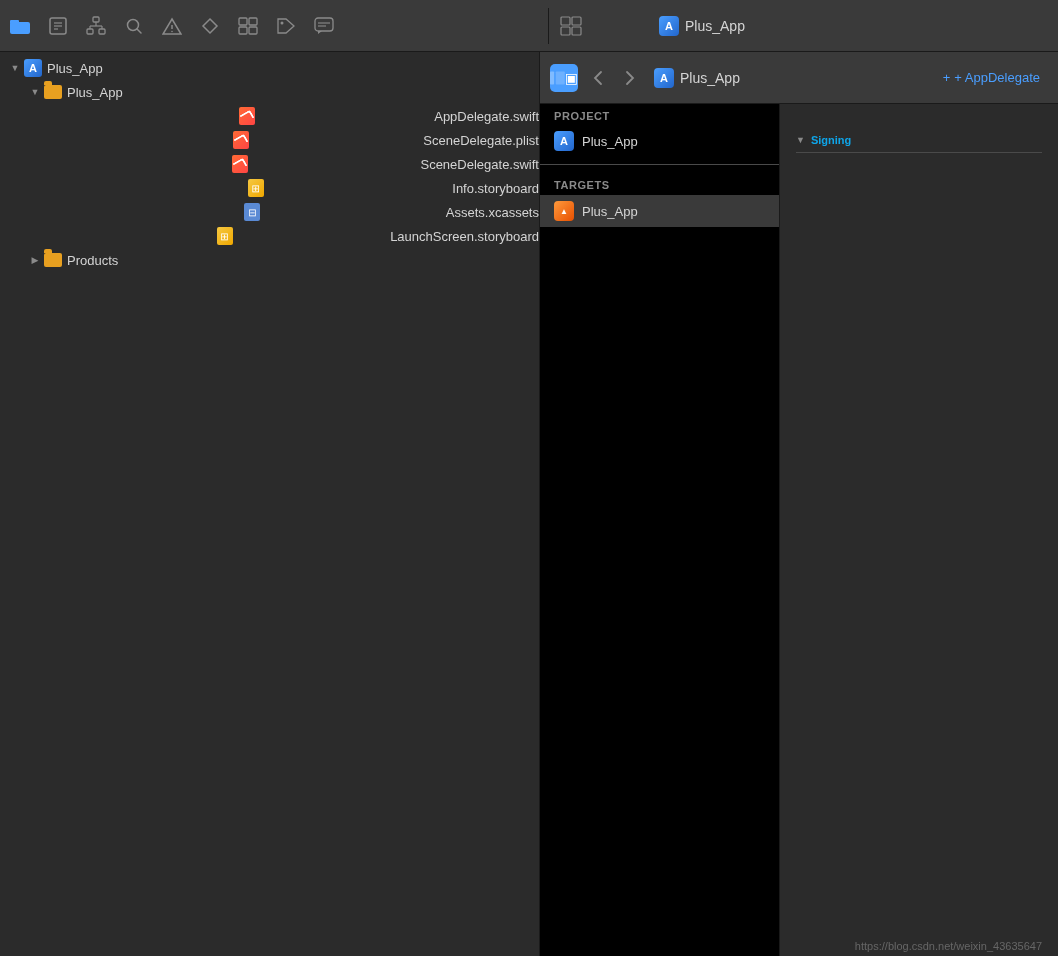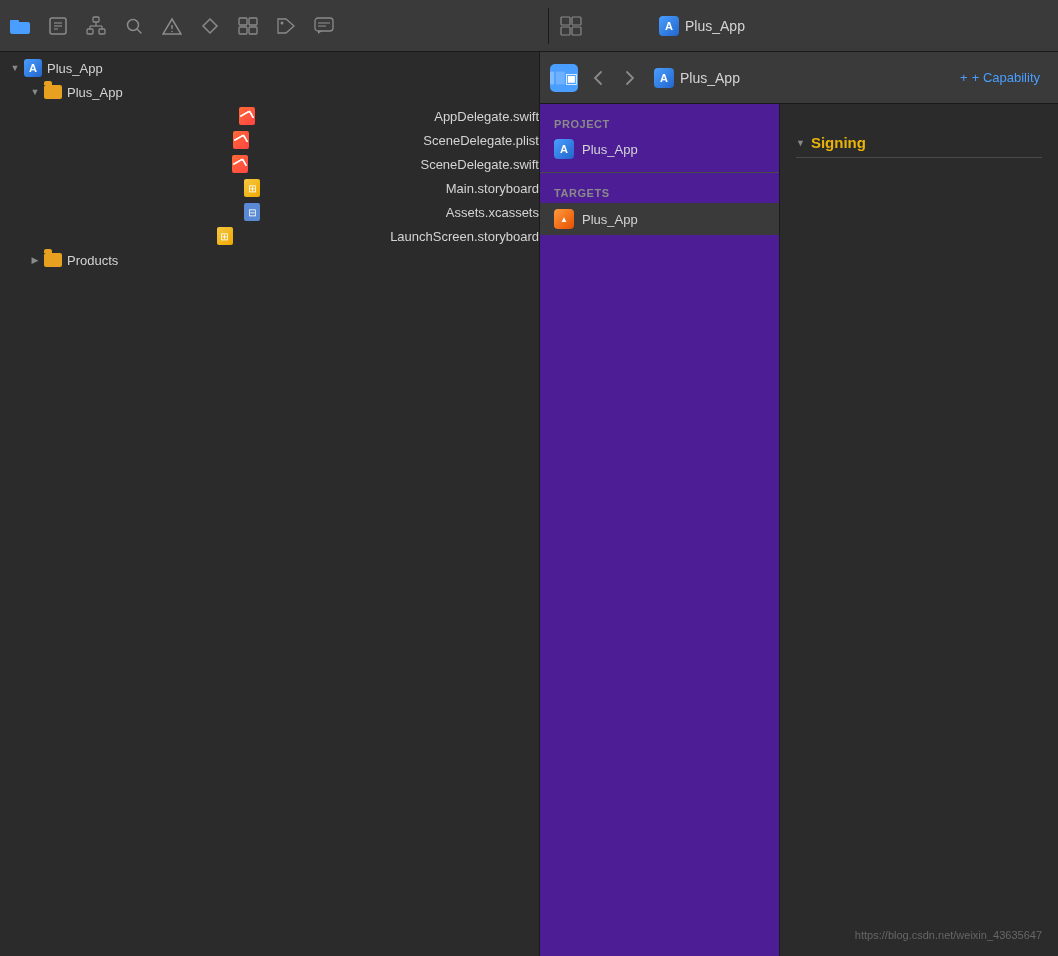--- a/index.html
+++ b/index.html
@@ -311,23 +311,23 @@
 
     
     .project-editor {
       display: flex;
       flex: 1;
       overflow: hidden;
     }
 
     .project-targets-panel {
       width: 240px;
-      background: #4c1d95;
+      background: #000000;
       border-right: 1px solid #1a1a1a;
-      padding-top: 8px;
+      padding-top: 0;
       flex-shrink: 0;
     }
 
     .section-header {
       padding: 6px 14px 4px;
       font-size: 11px;
       font-weight: 600;
       color: #8a8a8a;
       letter-spacing: 0.05em;
       text-transform: uppercase;
@@ -376,37 +376,37 @@
     }
 
     .signing-section {
       margin-top: 8px;
     }
 
     .signing-header {
       display: flex;
       align-items: center;
       gap: 6px;
-      font-size: 15px;
+      font-size: 11px;
       font-weight: 600;
-      color: #eab308;
+      color: #0ea5e9;
       padding: 6px 0;
       border-bottom: 1px solid #4a4a4a;
       margin-bottom: 12px;
     }
 
     .signing-header::before {
       content: '▼';
       font-size: 9px;
       color: #8a8a8a;
     }
 
     .url-bar {
       position: absolute;
-      bottom: 15px;
+      bottom: 4px;
       right: 16px;
       font-size: 11px;
       color: #666;
     }
 
     .separator-line {
       width: 100%;
       height: 1px;
       background: #4a4a4a;
       margin: 8px 0;
@@ -545,21 +545,21 @@
 
     <div class="nav-item nav-indent-2">
       <div class="disclosure-arrow empty"></div>
       <div class="swift-icon"></div>
       <span class="nav-label">SceneDelegate.swift</span>
     </div>
 
     <div class="nav-item nav-indent-2">
       <div class="disclosure-arrow empty"></div>
       <div class="storyboard-icon"></div>
-      <span class="nav-label">Main.storyboard</span>
+      <span class="nav-label">Info.storyboard</span>
     </div>
 
     <div class="nav-item nav-indent-2">
       <div class="disclosure-arrow empty"></div>
       <div class="xcassets-icon"></div>
       <span class="nav-label">Assets.xcassets</span>
     </div>
 
     <div class="nav-item nav-indent-2">
       <div class="disclosure-arrow empty"></div>
@@ -597,21 +597,21 @@
         </svg>
       </div>
 
       <div class="project-title-area">
         <div class="project-app-icon"></div>
         <span class="project-title-text">Plus_App</span>
       </div>
 
       <div class="add-capability-btn">
         <span>+</span>
-        <span>+ Capability</span>
+        <span>+ AppDelegate</span>
       </div>
     </div>
 
     <div class="project-editor">
 
       <div class="project-targets-panel">
 
         <div class="section-header">PROJECT</div>
 
         <div class="project-item">

